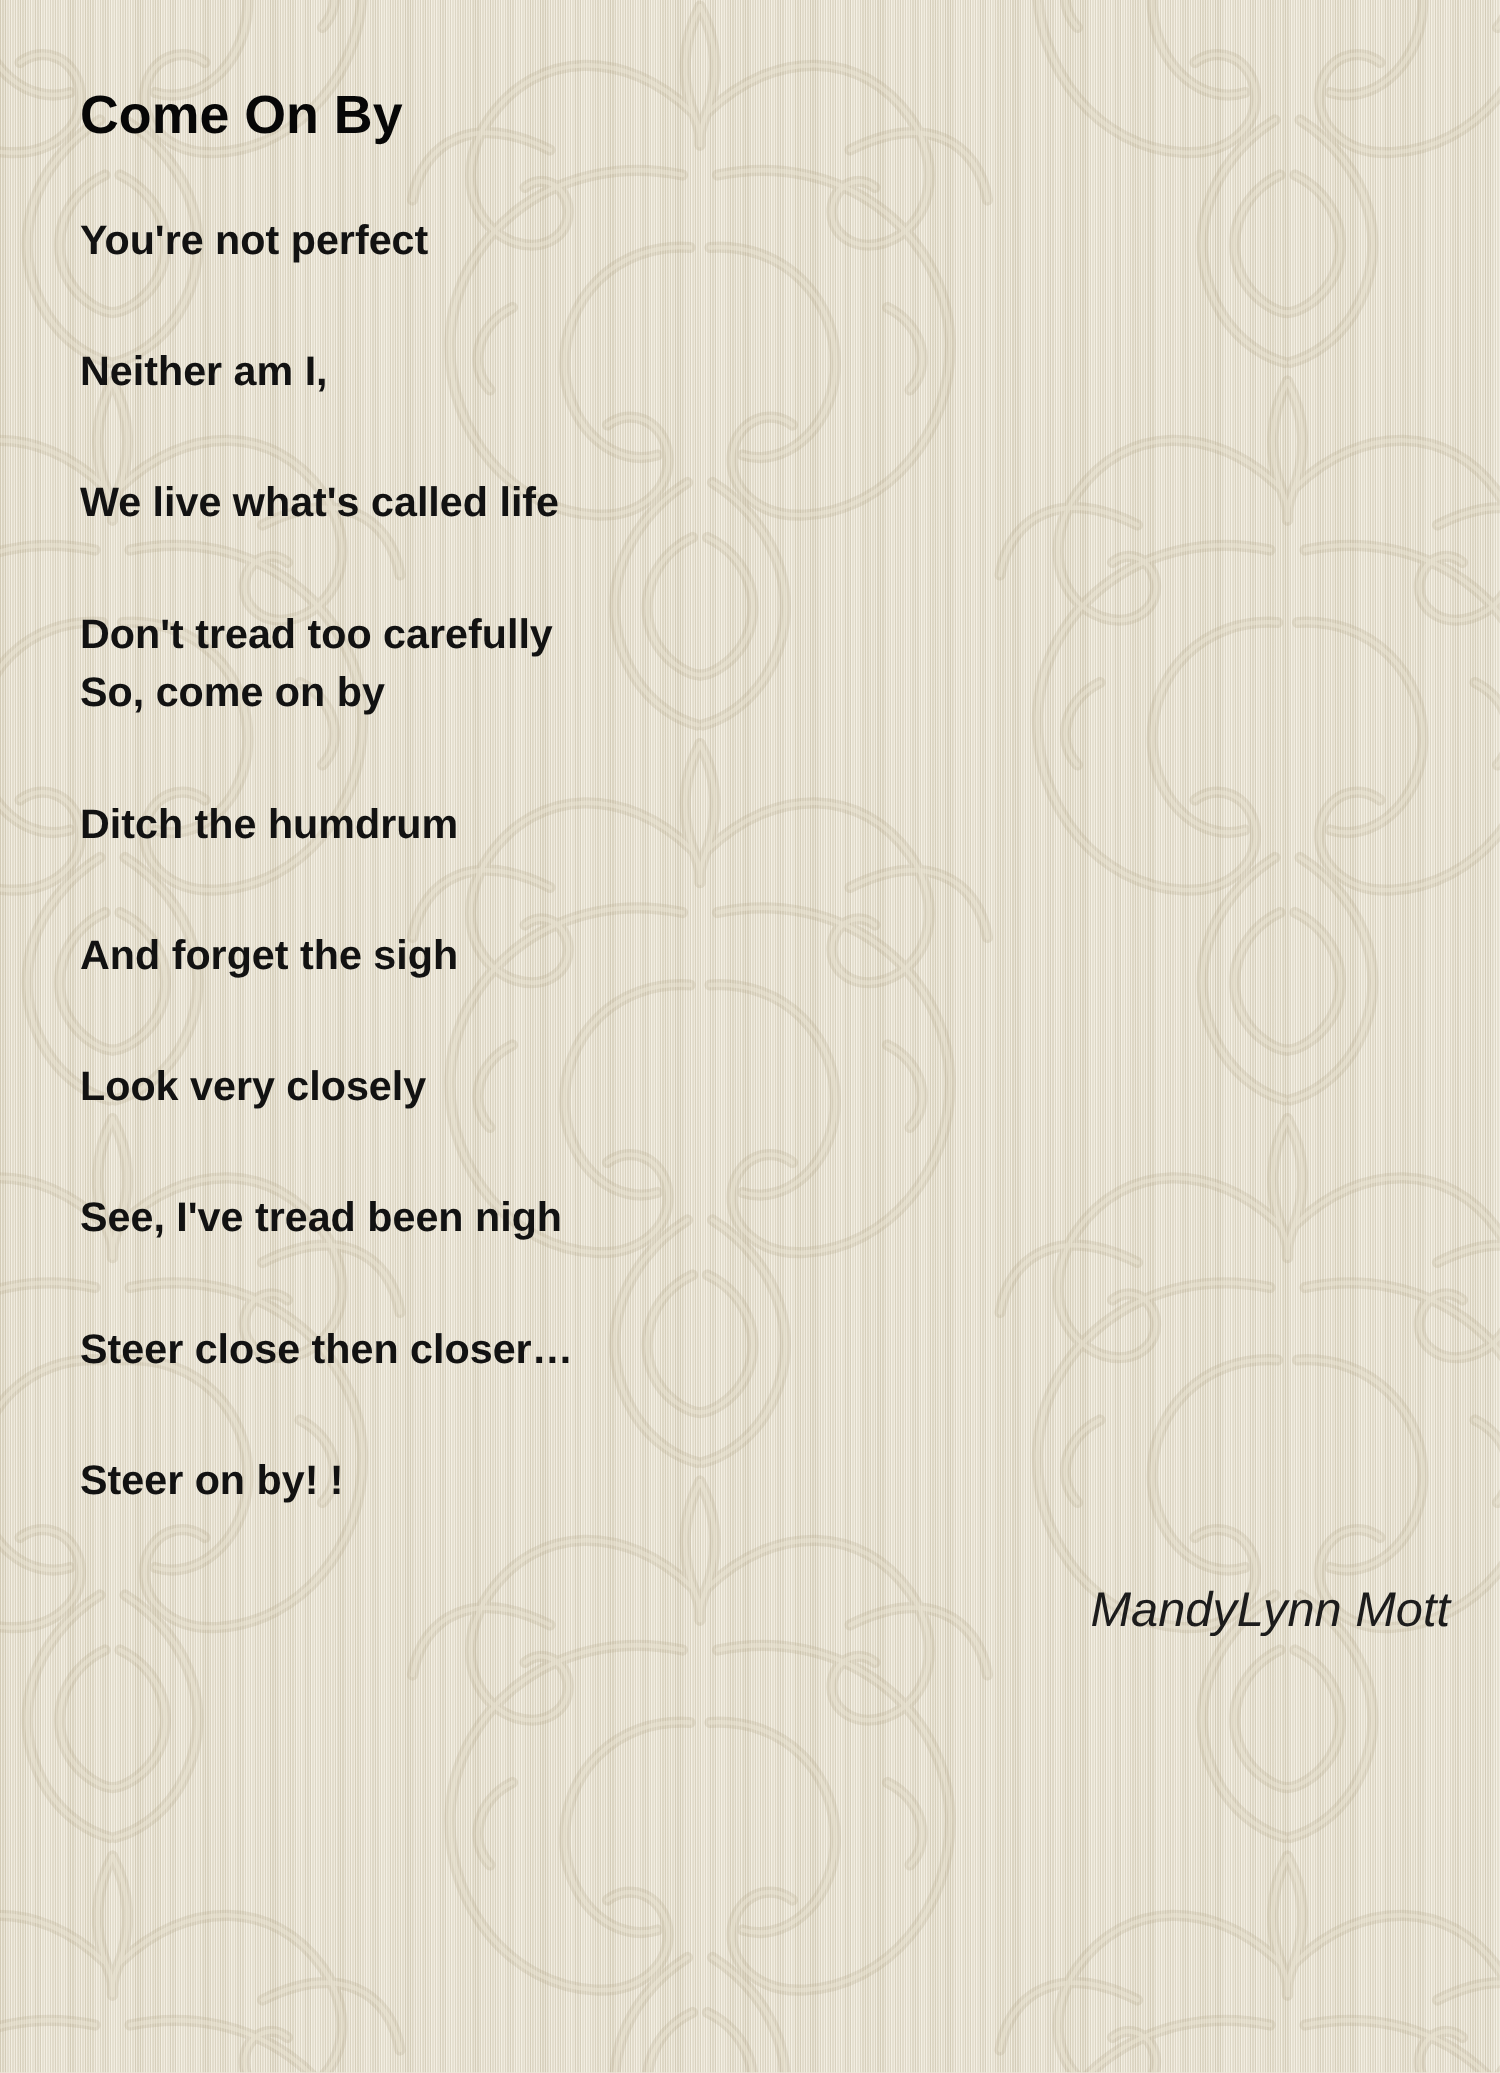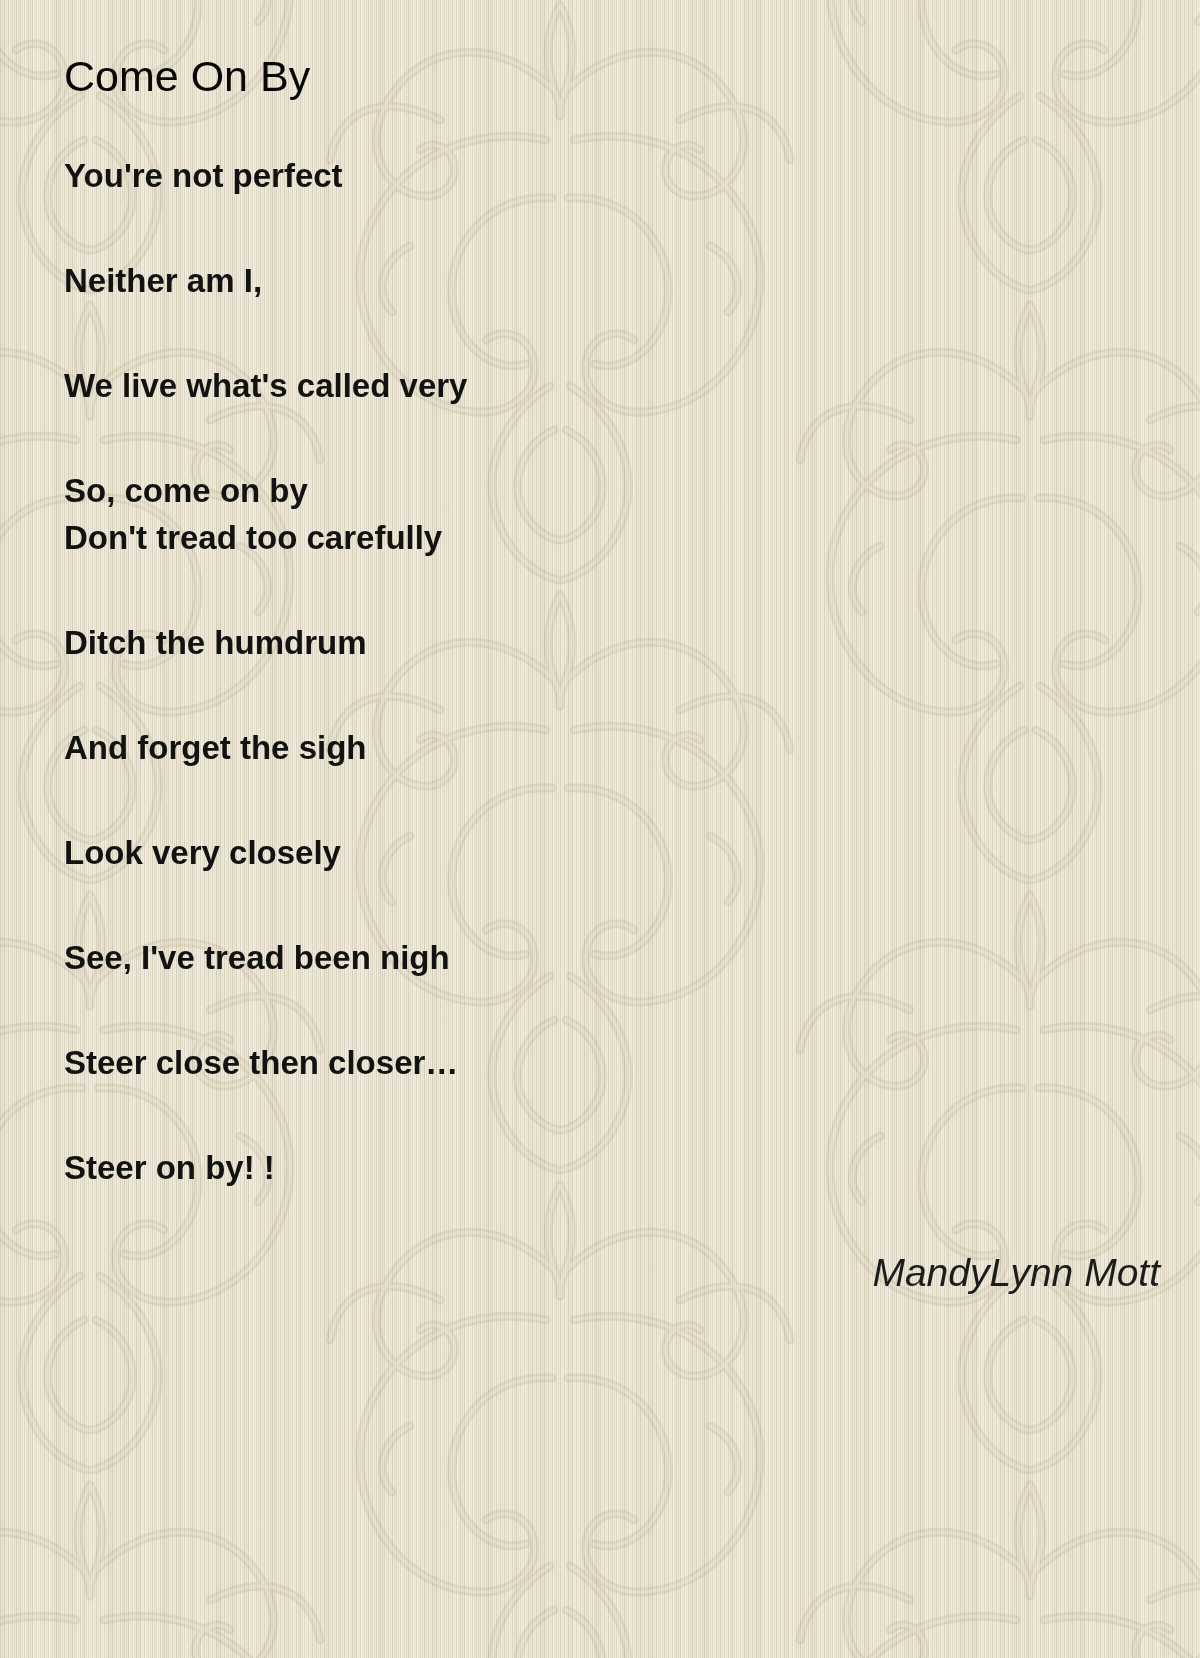--- a/index.html
+++ b/index.html
@@ -38,22 +38,22 @@
   
   main {
     position: absolute;
     inset: 0;
     padding: 54px 40px 0 64px;
     color: #111111;
   }
   h1.title {
     font-size: 43px;
     line-height: 44px;
-    font-weight: 400;
-    margin: 0 0 54px 0;
+    font-weight: 700;
+    margin: 16px 0 54px 0;
     letter-spacing: 0px;
     color: #070707;
   }
   p.stanza {
     font-size: 33px;
     line-height: 47px;
     font-weight: 700;
     margin: 4px 0 58px 0;
     color: #121212;
   }
@@ -123,25 +123,25 @@
 <main>
   <h1 class="title">Come On By</h1>
 
   <p class="stanza">
     <span class="line">You're not perfect</span>
   </p>
   <p class="stanza">
     <span class="line">Neither am I,</span>
   </p>
   <p class="stanza">
-    <span class="line">We live what's called very</span>
+    <span class="line">We live what's called life</span>
   </p>
   <p class="stanza">
+    <span class="line">Don't tread too carefully</span>
     <span class="line">So, come on by</span>
-    <span class="line">Don't tread too carefully</span>
   </p>
   <p class="stanza">
     <span class="line">Ditch the humdrum</span>
   </p>
   <p class="stanza">
     <span class="line">And forget the sigh</span>
   </p>
   <p class="stanza">
     <span class="line">Look very closely</span>
   </p>

